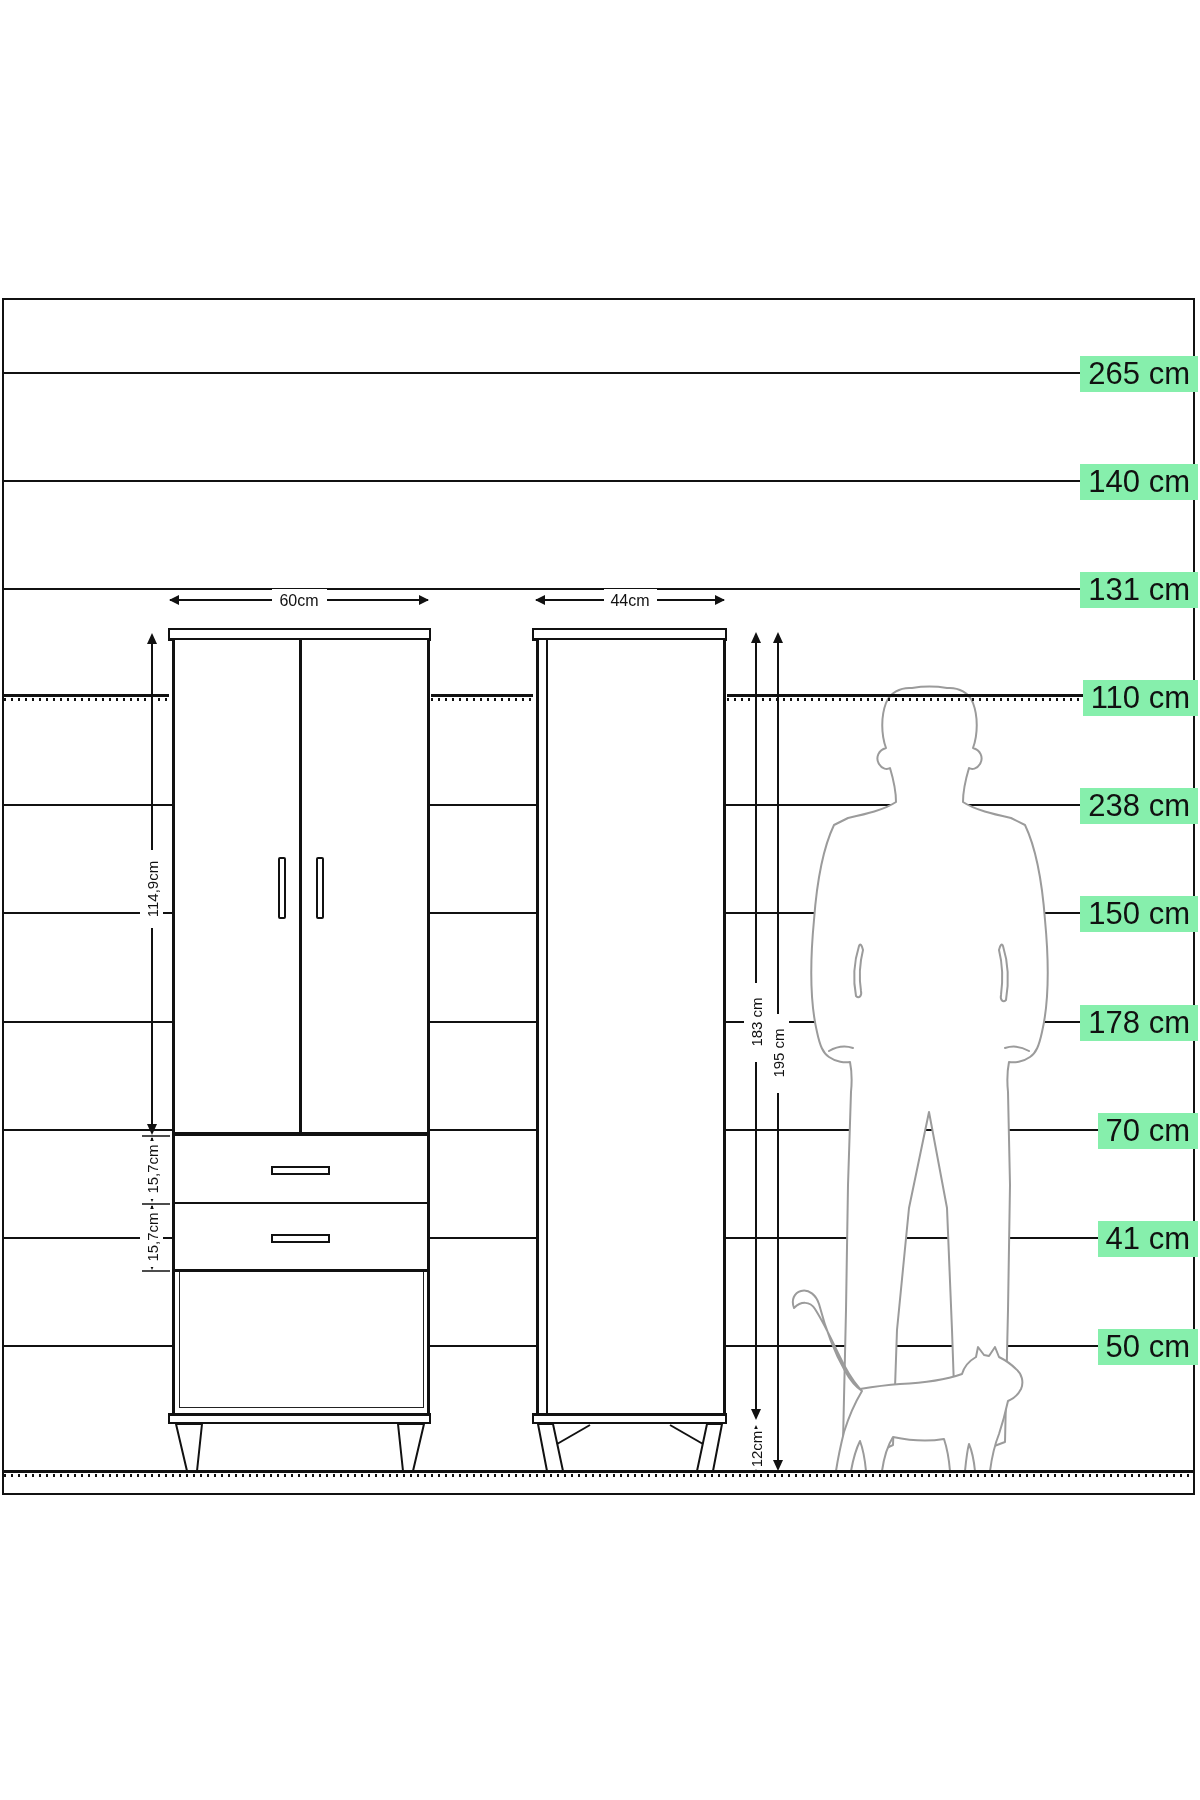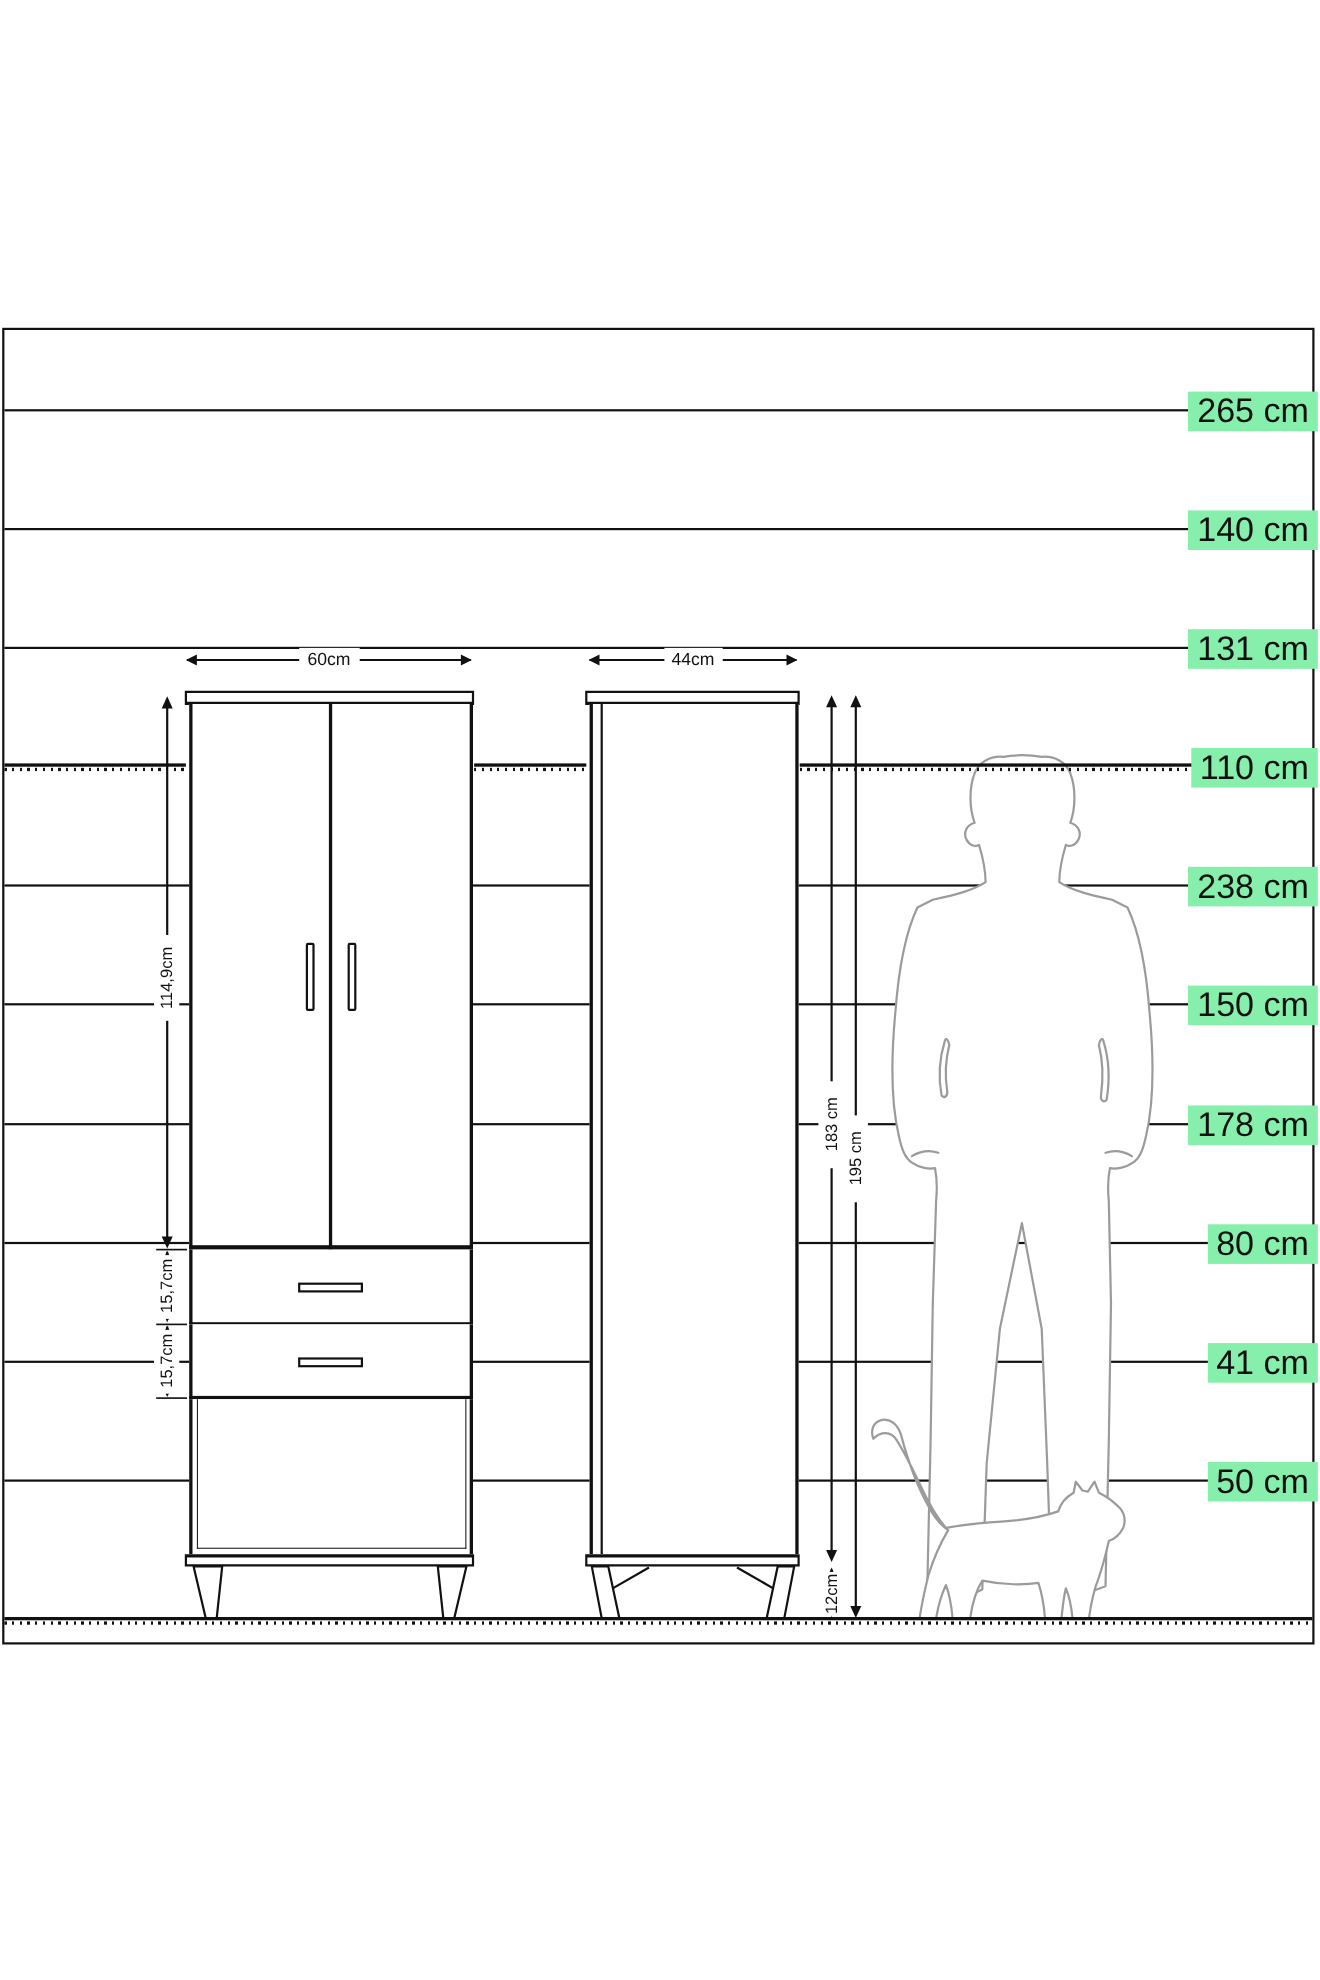--- a/index.html
+++ b/index.html
@@ -189,17 +189,17 @@
     <text class="dimtext" x="756" y="1449" text-anchor="middle" dominant-baseline="central" transform="rotate(-90 756 1449)">12cm</text>
   </svg>
 
   <div class="abs rlabel" style="top:356px">265 cm</div>
   <div class="abs rlabel" style="top:464px">140 cm</div>
   <div class="abs rlabel" style="top:572px">131 cm</div>
   <div class="abs rlabel" style="top:680px">110 cm</div>
   <div class="abs rlabel" style="top:788px">238 cm</div>
   <div class="abs rlabel" style="top:896px">150 cm</div>
   <div class="abs rlabel" style="top:1005px">178 cm</div>
-  <div class="abs rlabel" style="top:1113px">80 cm</div>
+  <div class="abs rlabel" style="top:1113px">70 cm</div>
   <div class="abs rlabel" style="top:1221px">41 cm</div>
   <div class="abs rlabel" style="top:1329px">50 cm</div>
 
 </div>
 
 </body></html>

